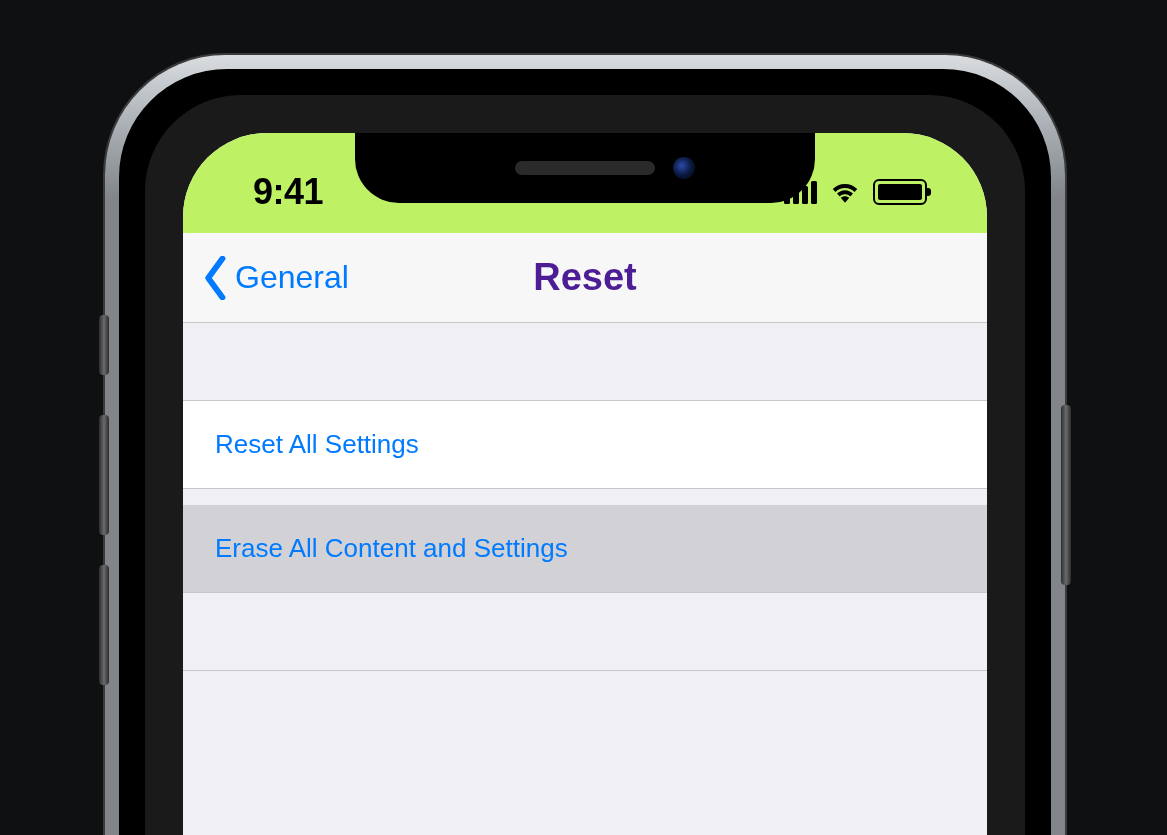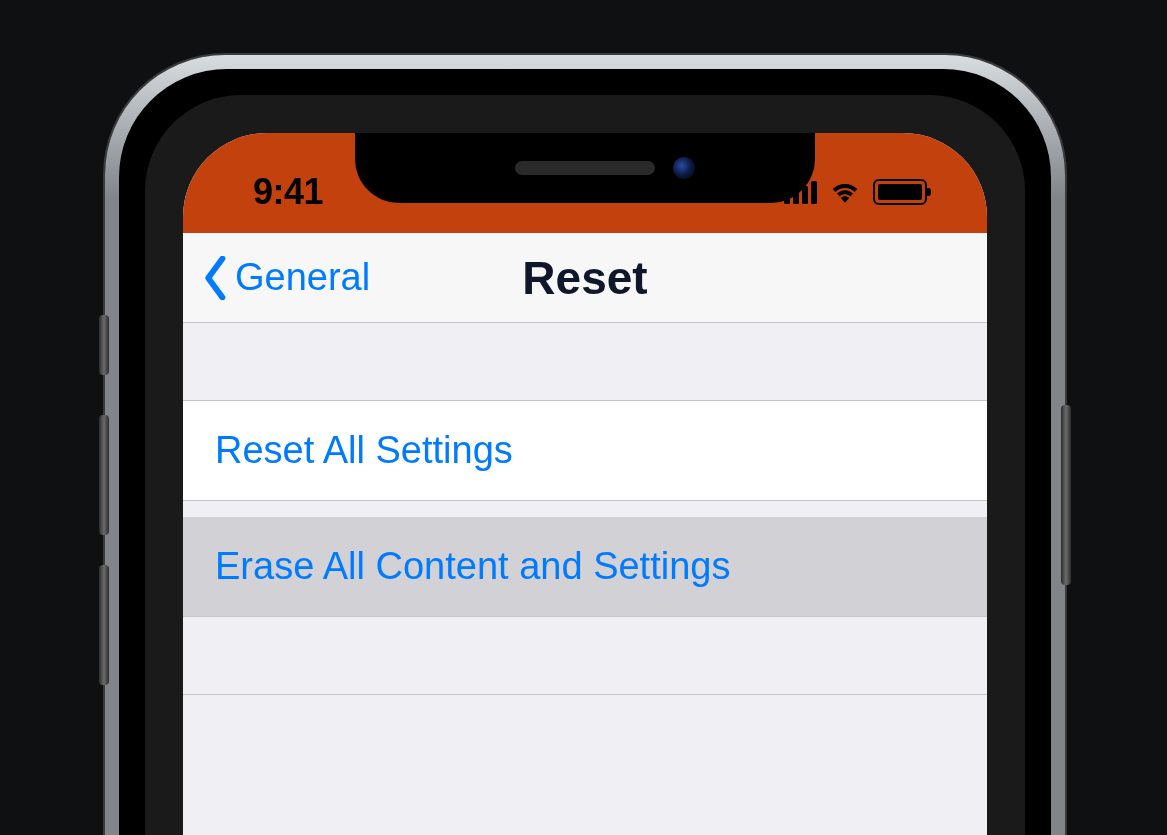--- a/index.html
+++ b/index.html
@@ -84,21 +84,21 @@
   }
 
   
   .status-bar {
     position: relative;
     height: 100px;
     display: flex;
     justify-content: space-between;
     align-items: center;
     padding: 0 50px;
-    background: #c2410c;
+    background: #bef264;
   }
   .status-time {
     font-size: 36px;
     font-weight: 600;
     color: #000;
     letter-spacing: -0.5px;
     margin-left: 20px;
     margin-top: 18px;
   }
   .status-icons {
@@ -168,42 +168,42 @@
     display: flex;
     align-items: center;
     justify-content: center;
   }
   .nav-back {
     position: absolute;
     left: 18px;
     display: flex;
     align-items: center;
     color: #007aff;
-    font-size: 38px;
+    font-size: 32px;
     font-weight: 400;
     cursor: pointer;
   }
   .nav-back svg { width: 30px; height: 44px; margin-right: 4px; }
   .nav-title {
-    font-size: 46px;
+    font-size: 38px;
     font-weight: 600;
-    color: #0f172a;
+    color: #4c1d95;
   }
 
   
   .section-spacer {
     height: 78px;
     background: #efeff4;
     border-bottom: 1px solid #c6c6c8;
   }
   .row {
     background: #fff;
     border-bottom: 1px solid #c6c6c8;
     padding: 28px 32px;
-    font-size: 38px;
+    font-size: 26px;
     color: #007aff;
     font-weight: 400;
     cursor: pointer;
   }
   .row.highlighted {
     background: #d1d1d6;
     margin-top: 16px;
   }
 
 </style>

